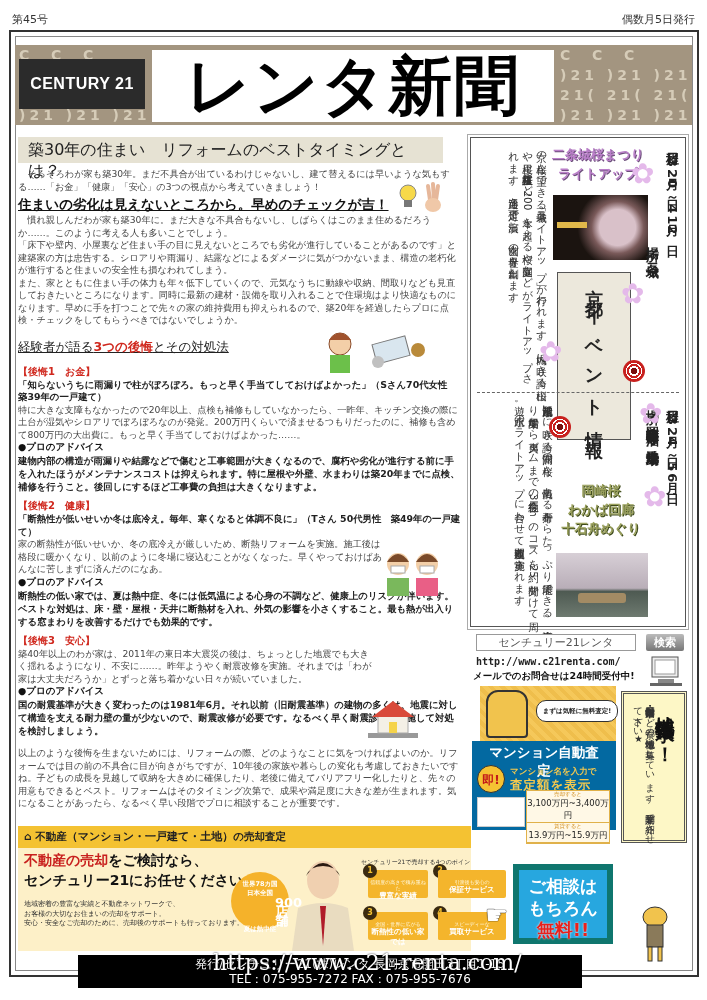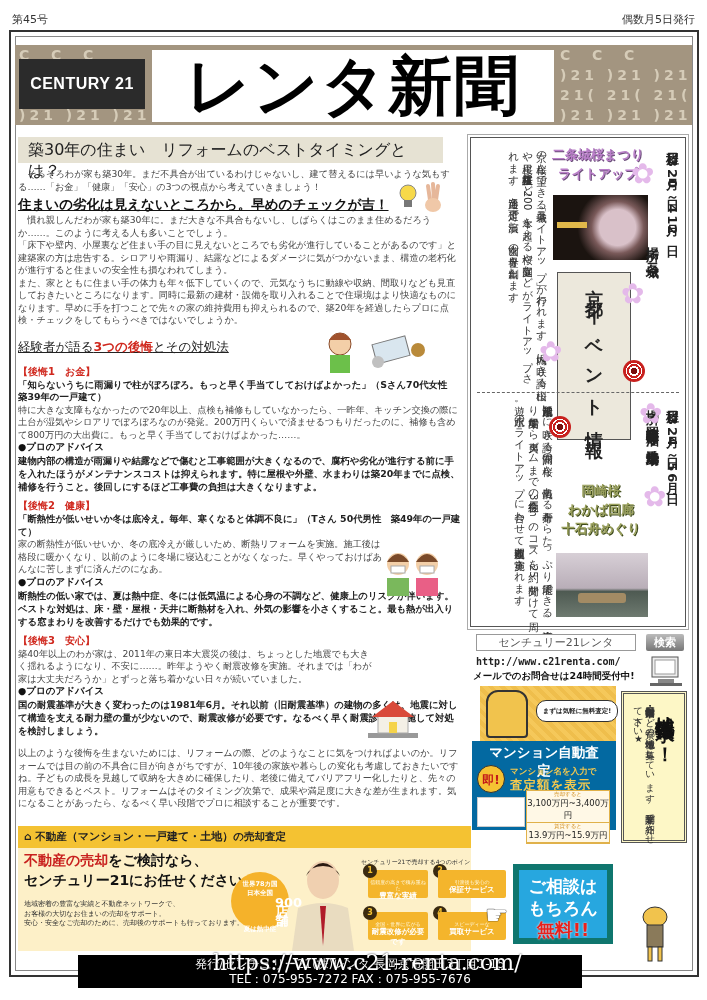--- a/index.html
+++ b/index.html
@@ -279,21 +279,21 @@
         <path d="M18 24 q17 -26 34 0 q-4 -10 -17 -10 q-13 0 -17 10" fill="#2a1a12"></path>
         <path d="M4 99 L10 56 q25 -10 50 0 L66 99 Z" fill="#e9dcc0"></path>
         <path d="M32 54 l3 40 l3 -40 Z" fill="#b01c2a"></path>
       </svg>
   </div>
   <div class="points-head">センチュリー21で売却する4つのポイント！</div>
   <div class="point" style="left:350px;top:44px;"><span class="num">1</span><small>信頼度の高さで積み重ねた</small><span>豊富な実績</span></div>
   <div class="point" style="left:420px;top:44px;width:30px;">
       <span class="num">2</span>
     </div>
-  <div class="point" style="left:350px;top:86px;"><span class="num">3</span><small>全国・世界に広がる</small><span>耐震改修が必要です</span></div>
+  <div class="point" style="left:350px;top:86px;"><span class="num">3</span><small>全国・世界に広がる</small><span>断熱性の低い家では</span></div>
   <div class="point" style="left:420px;top:86px;width:30px;">
       <span class="num">4</span>
     </div>
 </div>
 <div class="point" style="left:438px;top:870px;width:68px;"><small>引渡後も安心の</small><span>保証サービス</span></div>
 <div class="point" style="left:438px;top:912px;width:68px;"><small>スピーディーな</small><span>買取サービス</span></div>
 
 <div class="consult">
   <div class="c1">ご相談は</div>
   <div class="c1">もちろん</div>

